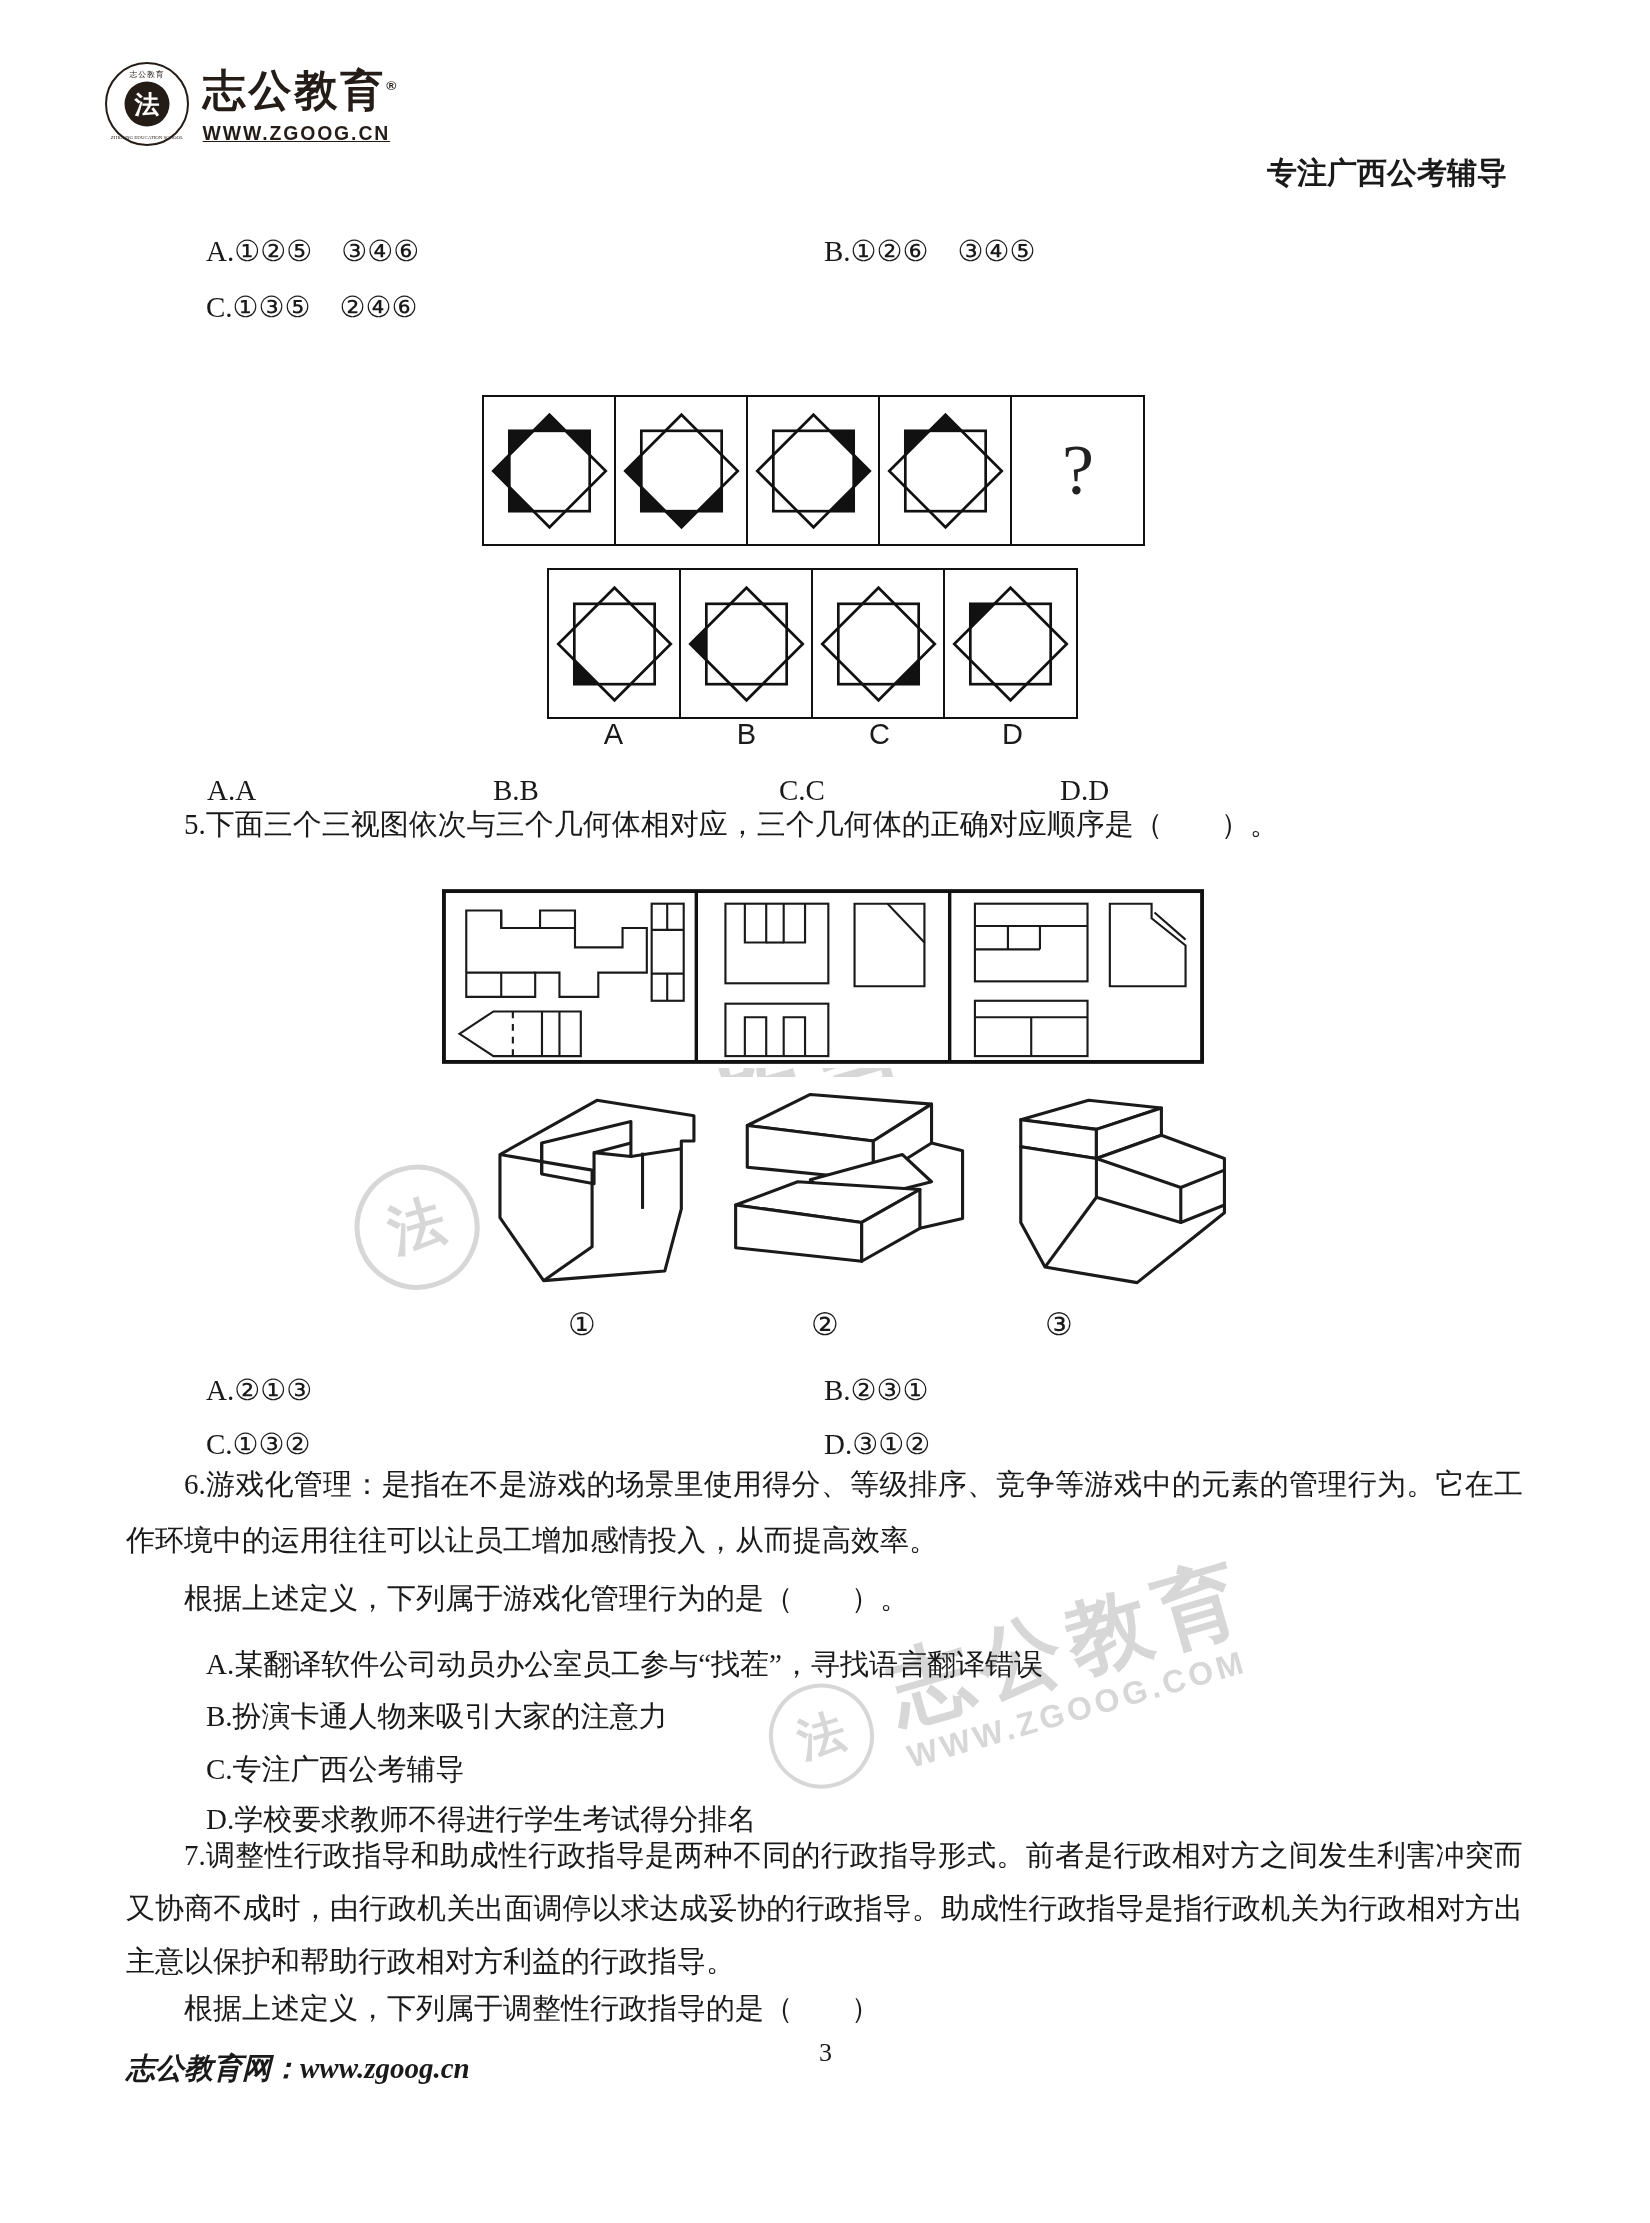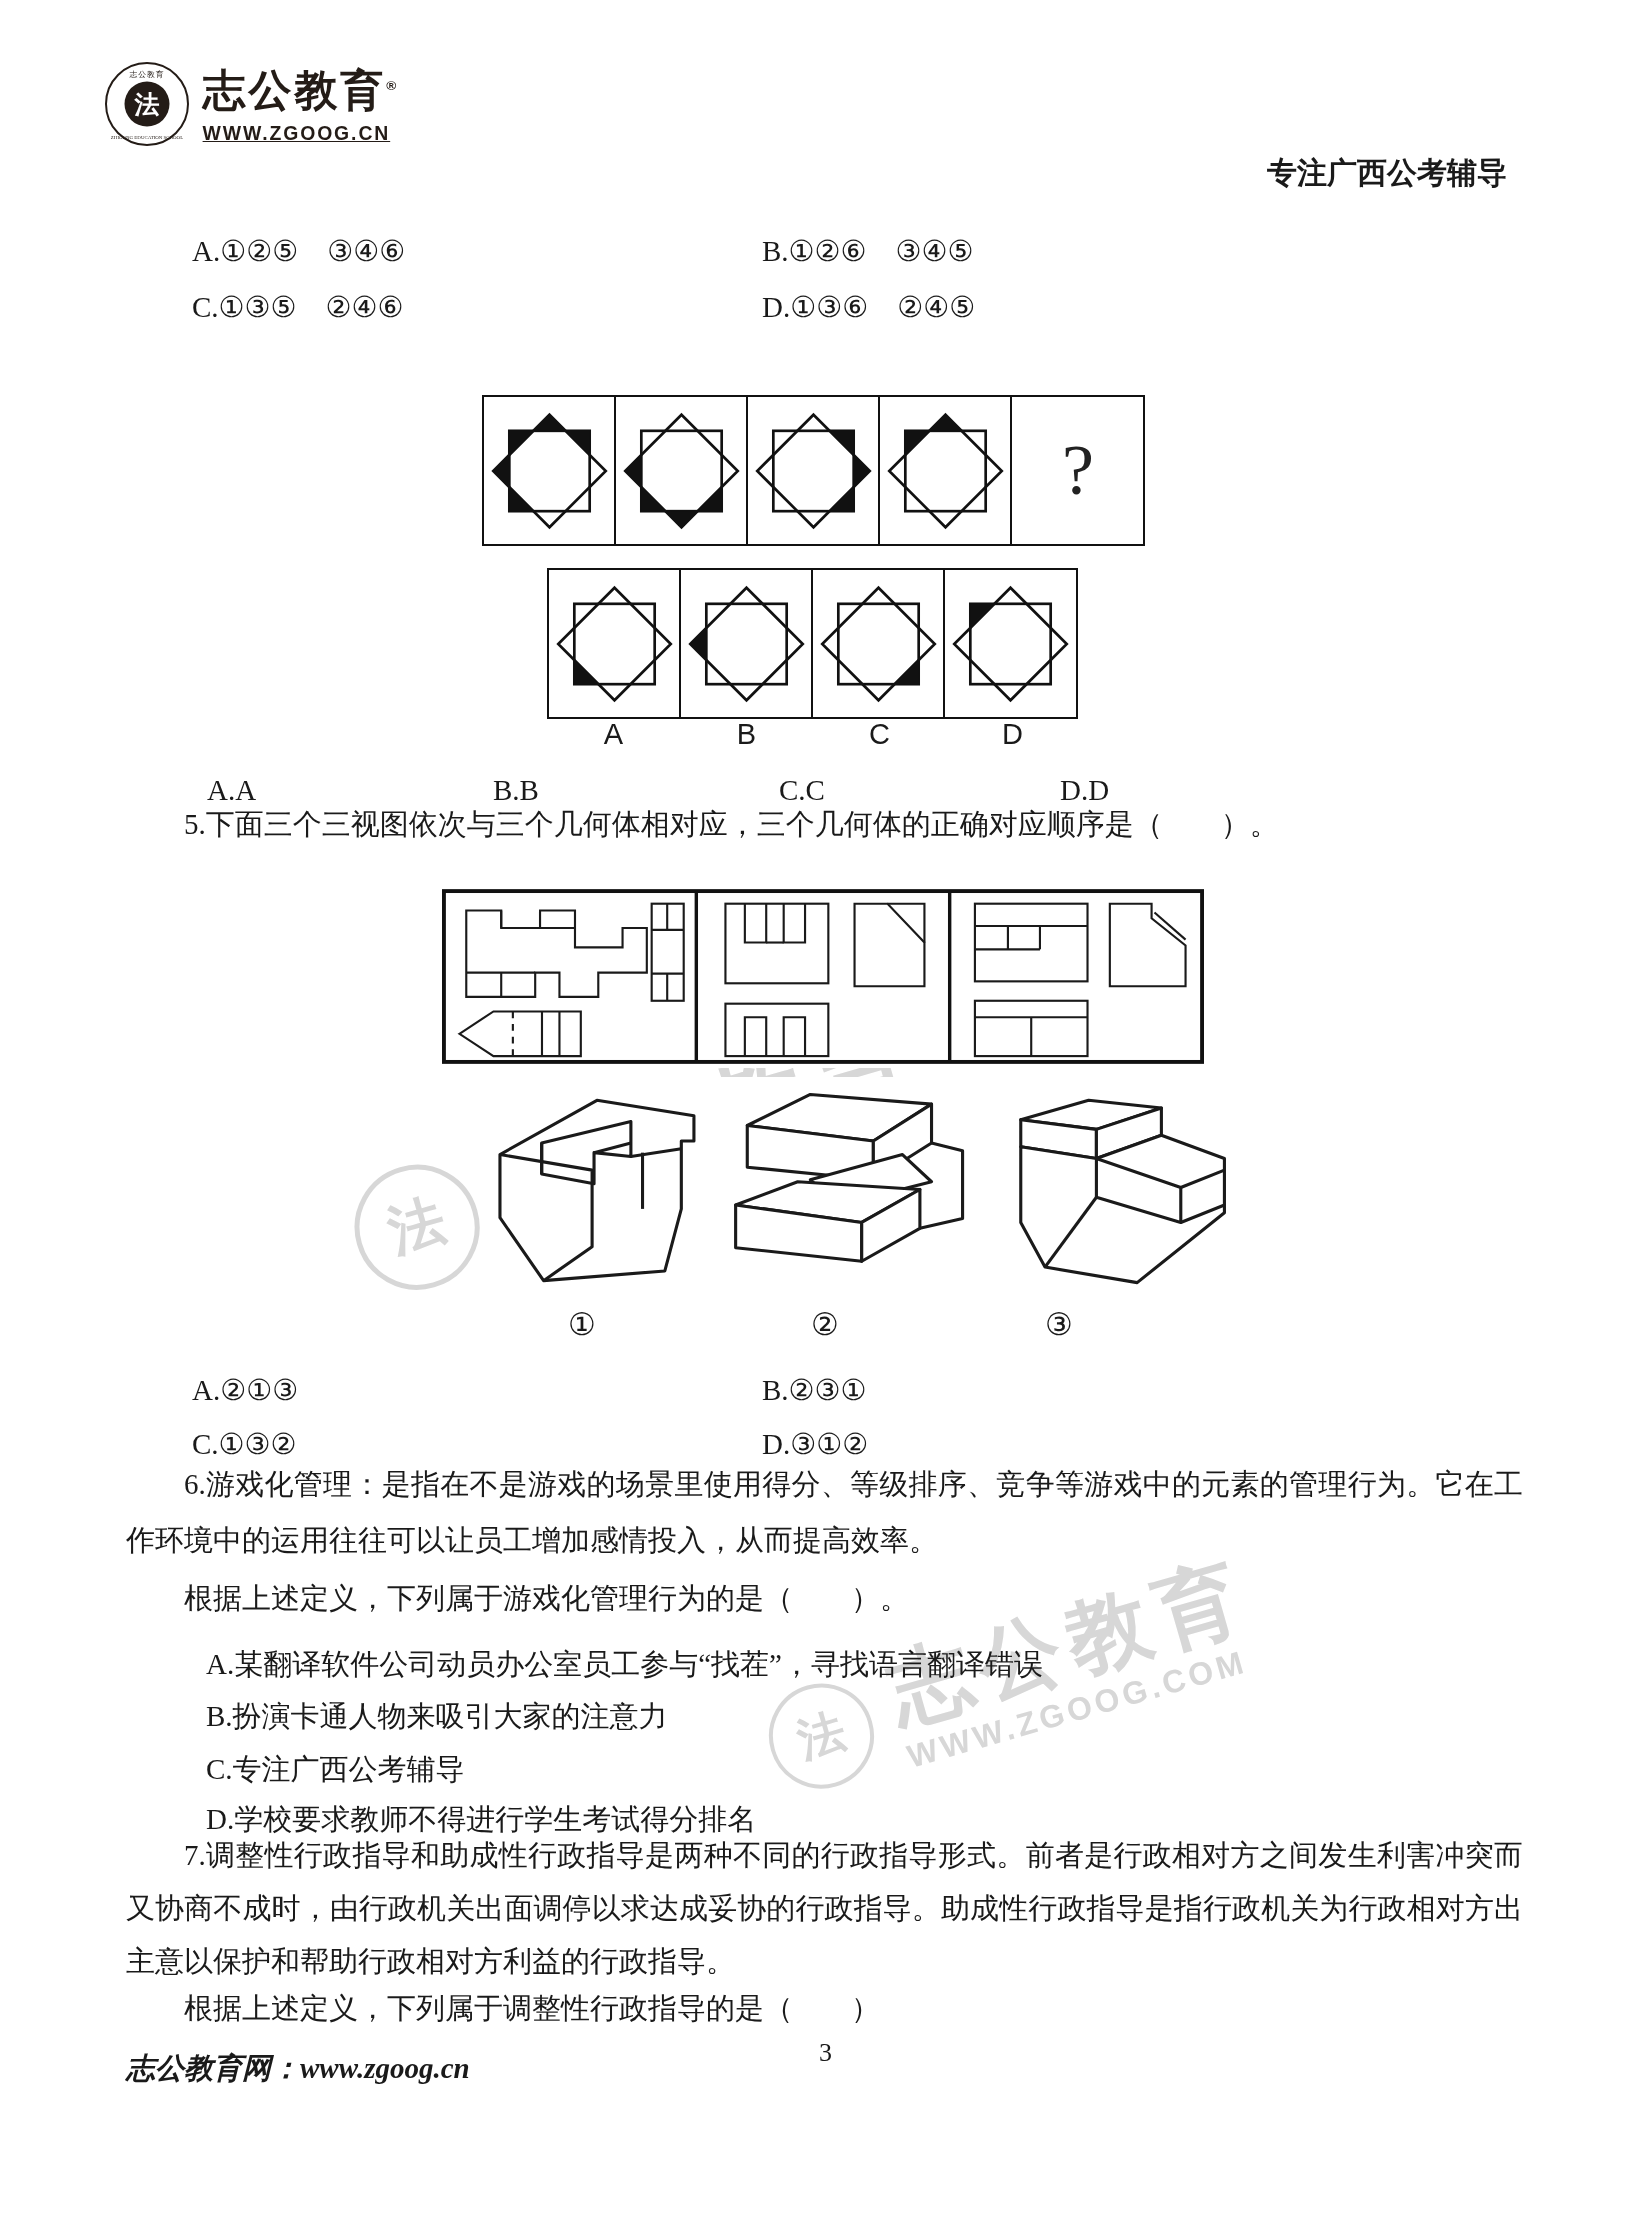--- a/index.html
+++ b/index.html
@@ -13,21 +13,21 @@
         width:45px;height:45px;background:#241c17;border-radius:50%;display:flex;align-items:center;justify-content:center;}
   .seal-inner span{color:#fff;font-size:25px;font-weight:bold;font-family:"Liberation Sans",sans-serif;}
   .seal-top{position:absolute;top:4.9px;left:0;right:0;text-align:center;font-size:7.8px;color:#241c17;letter-spacing:1px;}
   .seal-bottom{position:absolute;bottom:3.9px;left:0;right:0;text-align:center;font-size:4.9px;color:#241c17;}
   .brand-col{display:flex;flex-direction:column;}
   .brand-line{font-family:"Liberation Sans",sans-serif;font-weight:900;font-size:43px;color:#241c17;letter-spacing:2.9px;line-height:45px;}
   .brand-line sup{font-size:13.6px;}
   .brand-url{font-family:"Liberation Sans",sans-serif;font-size:19.4px;color:#241c17;letter-spacing:1.9px;margin-top:8px;font-weight:bold;text-decoration:underline;}
   .tagline{top:153px;right:144px;font-size:30px;font-weight:bold;}
   
-  .optrow{left:112px;width:1397px;display:grid;grid-template-columns:650px 1fr;font-size:29px;line-height:37px;}
+  .optrow{left:126px;width:1397px;display:grid;grid-template-columns:650px 1fr;font-size:29px;line-height:37px;gap:48px;}
   .optrow .cell1{padding-left:80px;}
   .para{left:126px;width:1397px;font-size:29px;line-height:56px;text-align:justify;text-indent:2em;}
   .oneline{left:126px;width:1397px;font-size:29px;line-height:37px;padding-left:80px;box-sizing:border-box;}
   
   .figrow{display:flex;}
   .fcell{width:131px;height:147px;border:2.9px solid #111;margin-left:-2.9px;background:#fff;
          display:flex;align-items:center;justify-content:center;box-sizing:content-box;}
   .fcell:first-child{margin-left:0;}
   .fcell svg{width:125px;height:138px;}
   .qmark{font-size:72px;font-family:"Liberation Serif",serif;color:#222;}
@@ -98,21 +98,20 @@
     </div>
   </div>
   <div class="abs tagline">专注广西公考辅导</div>
 
   <div class="abs optrow" style="top:233px">
     <div class="cell1"><span>A.</span><span>①②⑤　③④⑥</span></div>
     <div><span>B.</span><span>①②⑥　③④⑤</span></div>
   </div>
   <div class="abs optrow" style="top:289px">
     <div class="cell1"><span>C.</span><span>①③⑤　②④⑥</span></div>
-    <div><span>D.</span><span>①③⑥　②④⑤</span></div>
   </div>
 
 
   <div class="abs figrow" style="left:482px;top:395px" id="seq-cells">
       <div class="fcell">
         <svg viewBox="0 0 140 150">
           <rect x="25" y="30" width="90" height="90" fill="none" stroke="#111" stroke-width="3"></rect>
           <polygon points="70,12 133,75 70,138 7,75" fill="none" stroke="#111" stroke-width="3"></polygon>
           <polygon points="70,12 51,30 89,30" fill="#111"></polygon>
           <polygon points="25,30 51,30 25,56" fill="#111"></polygon>

